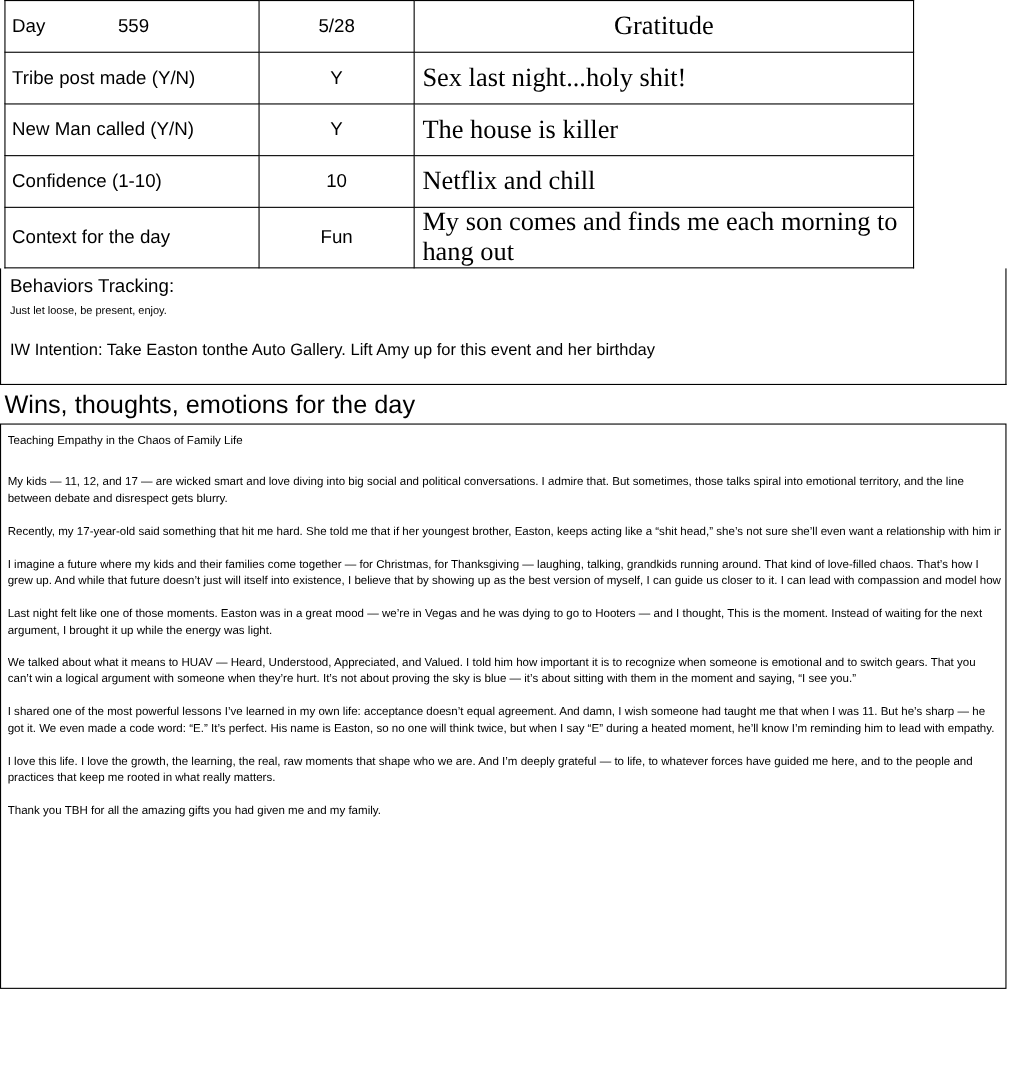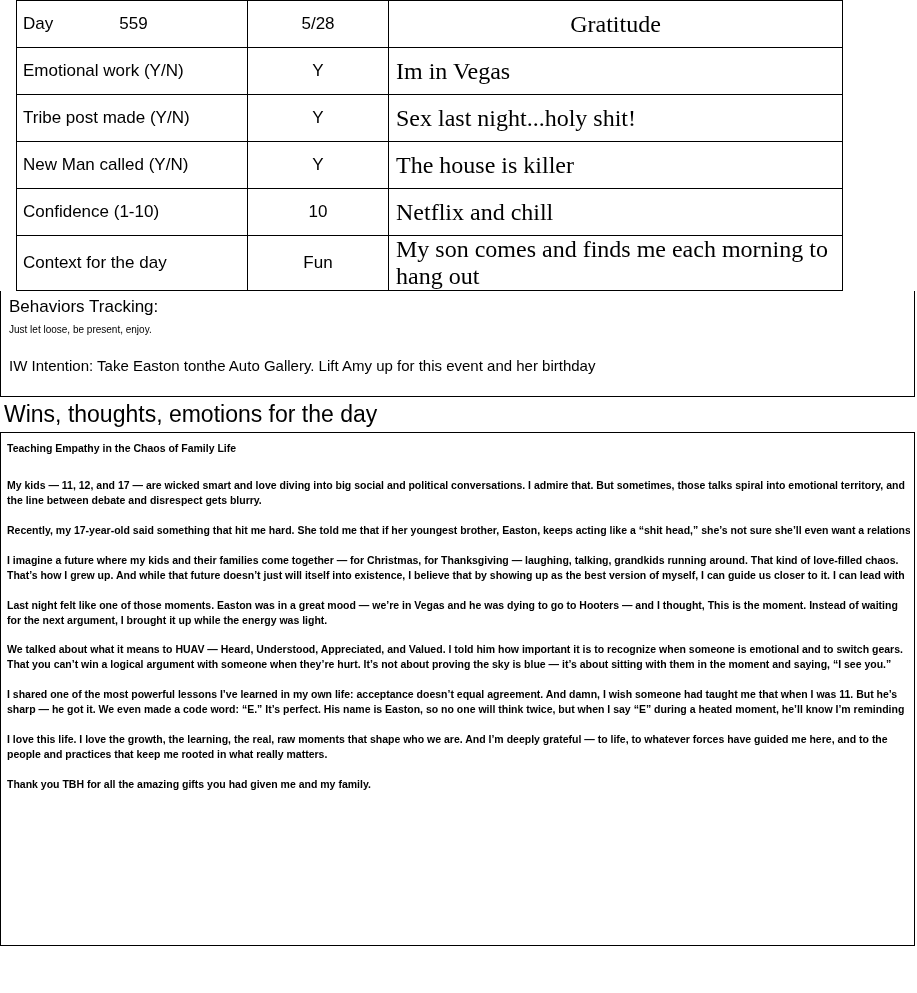--- a/index.html
+++ b/index.html
@@ -18,21 +18,21 @@
     position: relative;
     width: 917px;
     height: 993px;
   }
 
   
   table.top {
     border-collapse: collapse;
     table-layout: fixed;
     width: 827px;
-    margin: 0 0 0 16px;
+    margin: 0 0 0 4px;
   }
   table.top td {
     border: 1px solid #000000;
     padding: 0;
     vertical-align: middle;
     height: 46px;
   }
   .c-label {
     width: 224px;
     font-size: 17px;
@@ -96,21 +96,20 @@
   }
 
   
   .body-box {
     box-sizing: border-box;
     width: 915px;
     border: 1px solid #000000;
     height: 514px;
     padding: 8px 4px 0 6px;
     overflow: hidden;
-    font-weight: bold;
   }
   .body-box p {
     margin: 0 0 15px 0;
     font-size: 10.5px;
     line-height: 1.42;
     white-space: normal;
   }
   .body-box p.nowrap {
     white-space: nowrap;
     overflow: hidden;
@@ -129,25 +128,20 @@
 <div class="page">
 
   <table class="top">
     <tbody>
       <tr class="row-header">
         <td class="c-label">
           <span class="daylbl">Day</span><span class="daynum">559</span>
         </td>
         <td class="c-val">5/28</td>
         <td class="c-grat center">Gratitude</td>
-      </tr>
-      <tr>
-        <td class="c-label">Emotional work  (Y/N)</td>
-        <td class="c-val">Y</td>
-        <td class="c-grat">Im in Vegas</td>
       </tr>
       <tr>
         <td class="c-label">Tribe post made (Y/N)</td>
         <td class="c-val">Y</td>
         <td class="c-grat">Sex last night...holy shit!</td>
       </tr>
       <tr>
         <td class="c-label">New Man called (Y/N)</td>
         <td class="c-val">Y</td>
         <td class="c-grat">The house is killer</td>

